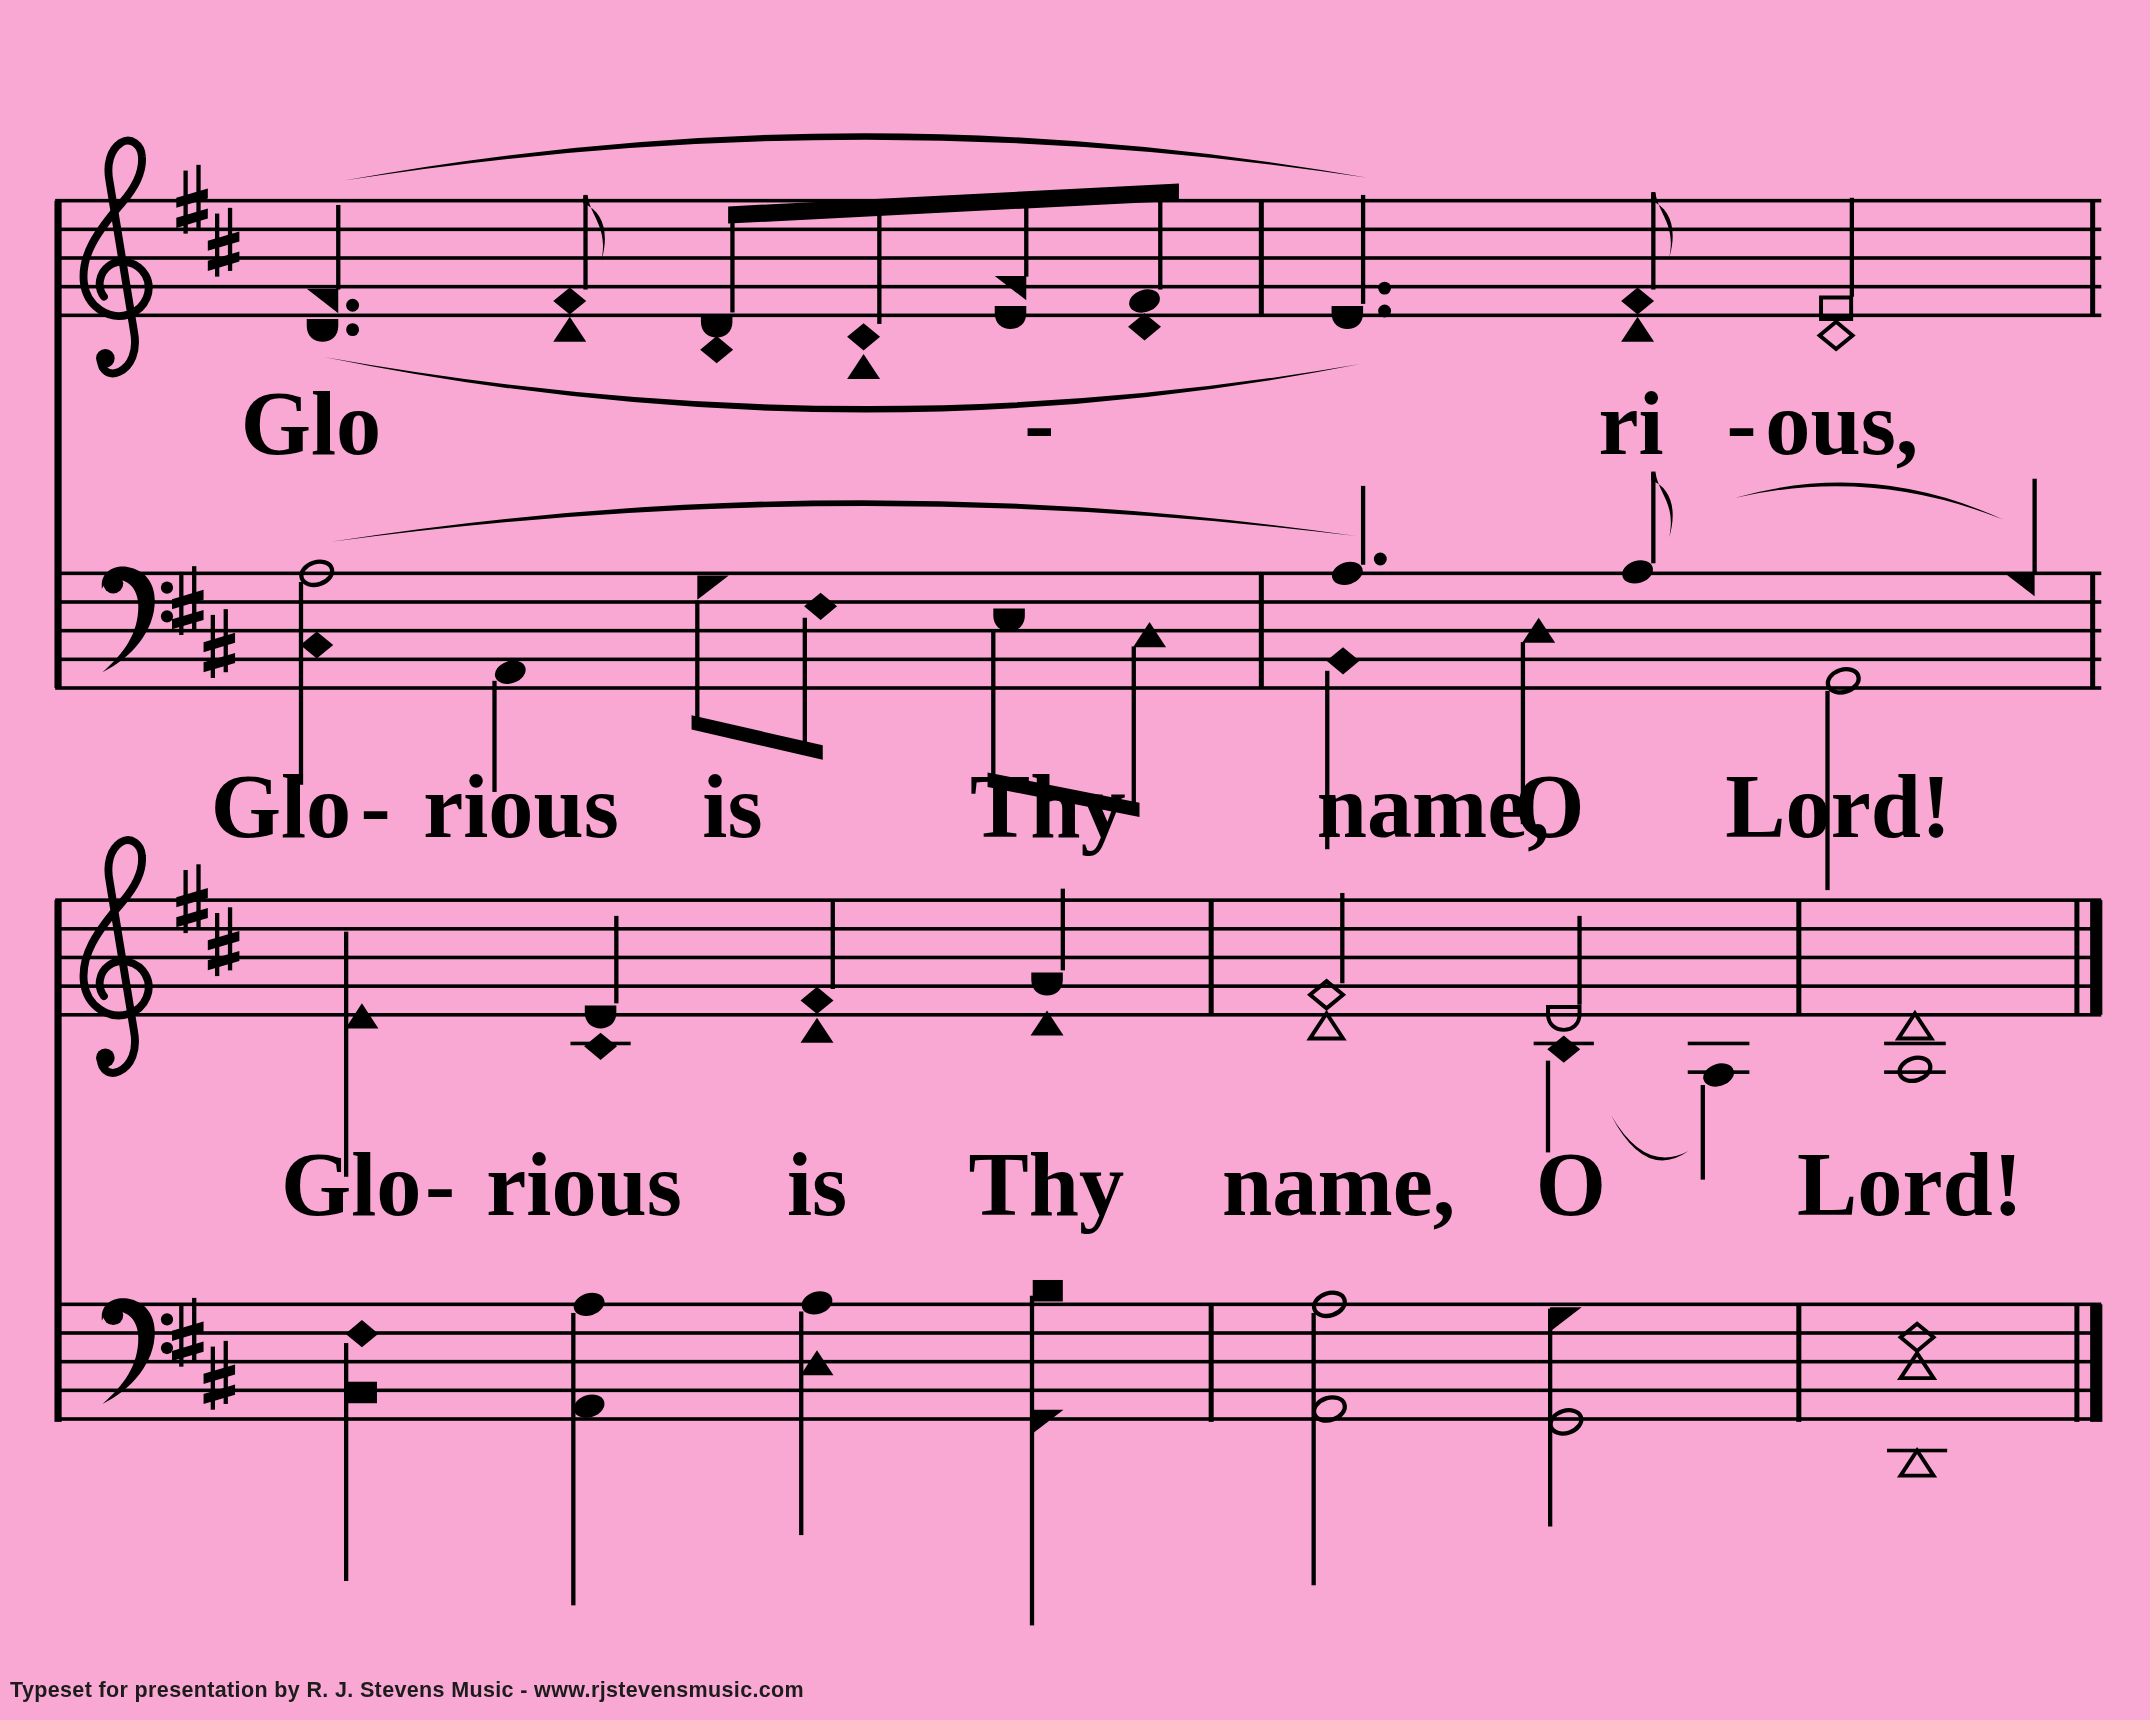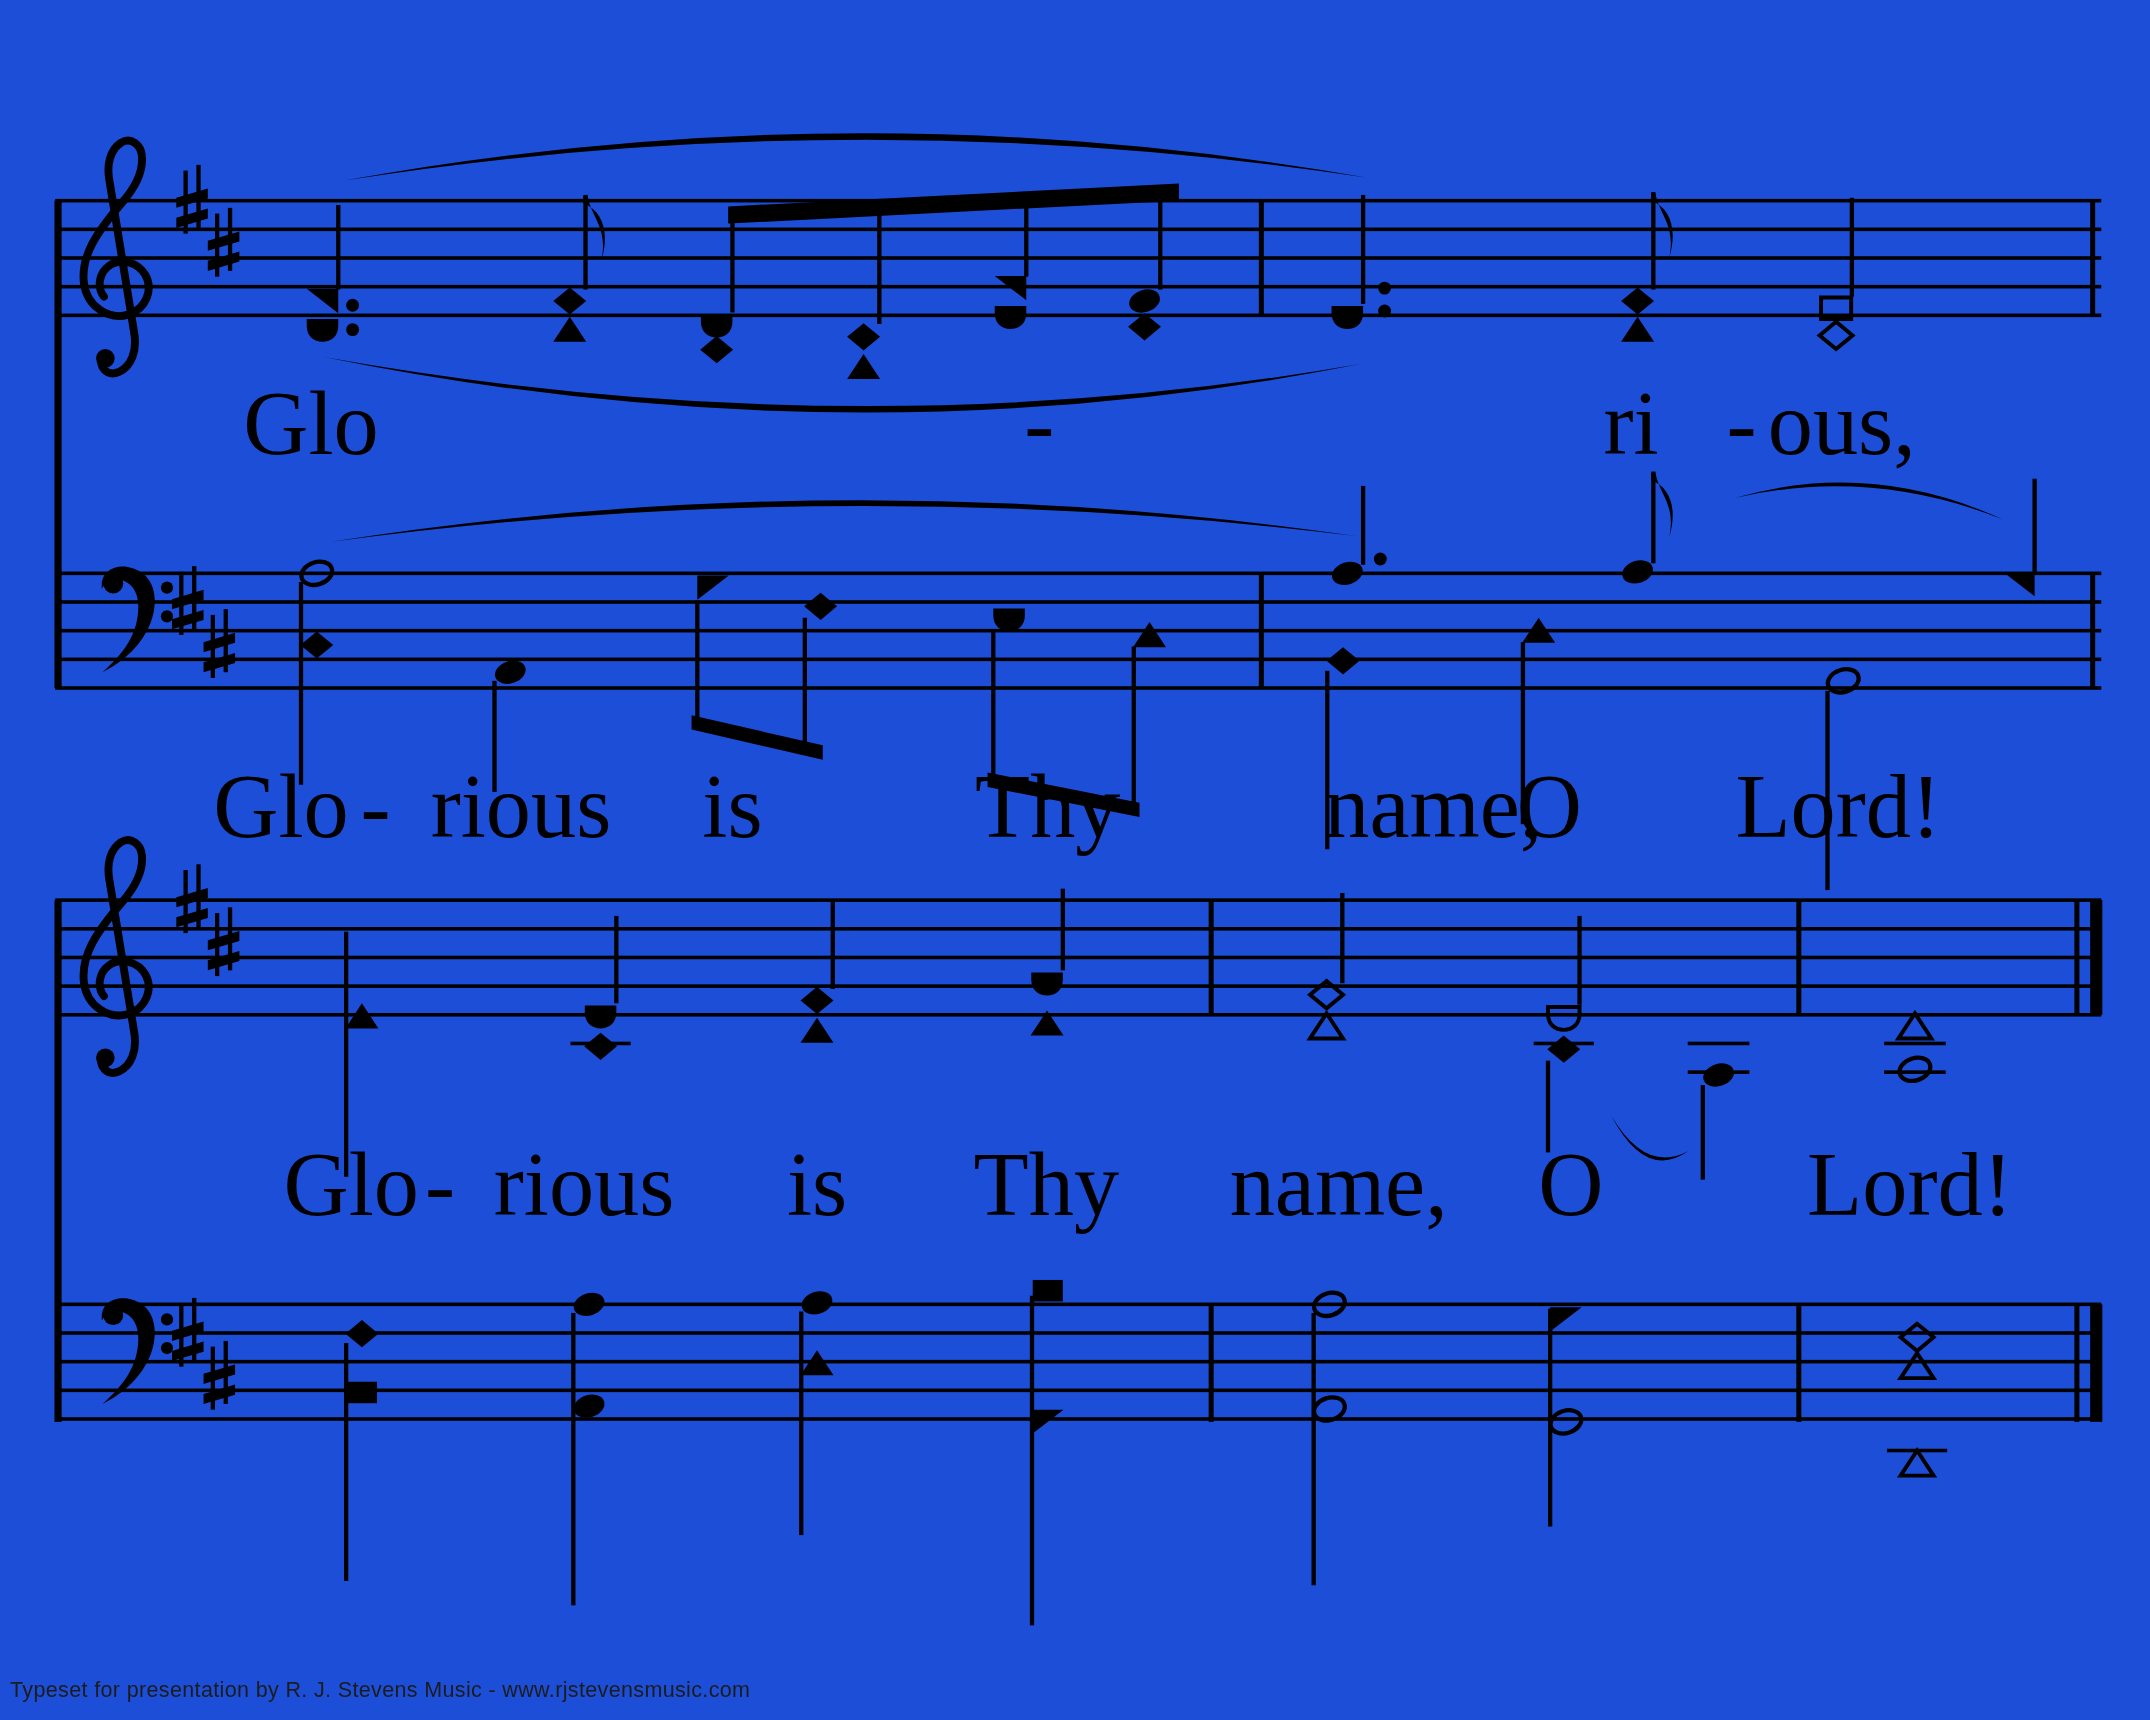--- a/index.html
+++ b/index.html
@@ -1,16 +1,16 @@
 <!DOCTYPE html>
 <html style="font-size:11.5px"><head>
 <meta charset="utf-8">
 <style>
   html,body{margin:0;padding:0;background:#fff;}
-  #page{width:100vw;height:100vh;background:#1d4ed8;overflow:hidden;}
+  #page{width:100vw;height:100vh;background:#f9a8d4;overflow:hidden;font-weight:bold;}
   svg{display:block;width:100%;height:100%;}
   .lyric{font-family:"Liberation Serif","DejaVu Serif",serif;fill:#000;}
   .credit{font-family:"Liberation Sans","DejaVu Sans",sans-serif;fill:#1c1c1c;letter-spacing:.5px;}
 </style>
 </head>
 <body>
 
 <div id="page">
   <svg id="score" viewBox="0 0 3000 2400" preserveAspectRatio="xMidYMid meet" xmlns="http://www.w3.org/2000/svg">
     <g id="engraving">

